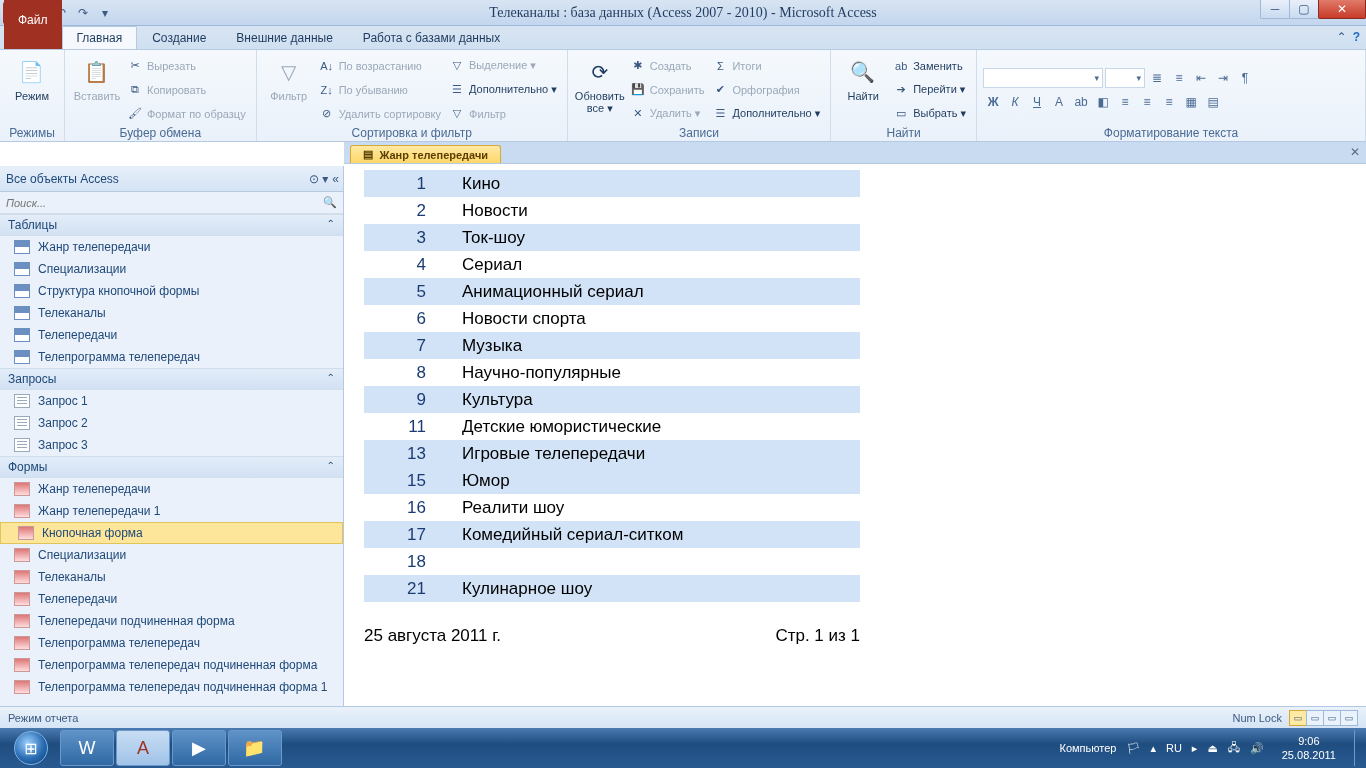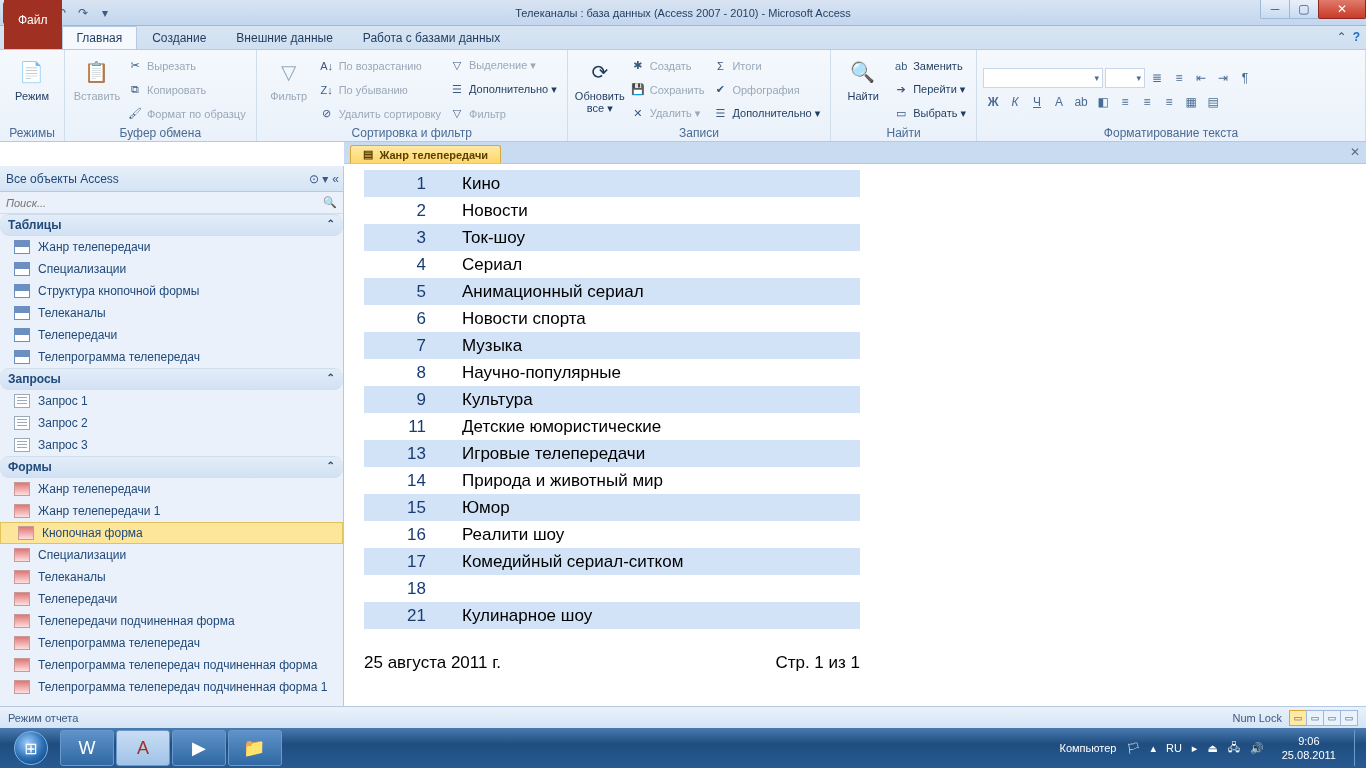--- a/index.html
+++ b/index.html
@@ -3,21 +3,21 @@
 <meta charset="utf-8">
 <style>
 * { margin: 0; padding: 0; box-sizing: border-box; font-family: "Segoe UI", Tahoma, sans-serif; }
 body { width: 1366px; height: 768px; overflow: hidden; background: #fff; font-size: 12px; }
 
 
 .titlebar { height: 26px; background: linear-gradient(#d8e4f2, #c3d6ee); display: flex; align-items: center; position: relative; border-bottom: 1px solid #9db8d9; }
 .titlebar .appicon { width: 22px; height: 22px; margin: 0 3px; background: #a03022; color: #fff; display: flex; align-items: center; justify-content: center; font-weight: bold; border-radius: 2px; font-size: 13px; font-style: italic; }
 .qat { display: flex; gap: 4px; margin-left: 2px; }
 .qat span { width: 18px; height: 18px; display: flex; align-items: center; justify-content: center; color: #3b5a82; cursor: pointer; }
-.title-text { position: absolute; left: 50%; transform: translateX(-50%); color: #1f3b5e; font-size: 11px; }
+.title-text { position: absolute; left: 50%; transform: translateX(-50%); color: #1f3b5e; font-size: 14px; font-family: Liberation Serif, serif; }
 .winbtns { position: absolute; right: 0; top: 0; display: flex; }
 .winbtn { width: 30px; height: 19px; background: linear-gradient(#e9effa,#c9dbf0); border: 1px solid #9db8d9; border-top: none; border-radius: 0 0 2px 2px; margin-left: -1px; display: flex; align-items: center; justify-content: center; color: #3b5a82; cursor: pointer; }
 .winbtn.close { background: linear-gradient(#e07a6a,#c83a28); color: #fff; width: 48px; border-color:#8a2a1e; }
 
 
 .ribbon-tabs { height: 24px; background: linear-gradient(#d8e4f2,#cfe0f1); display: flex; align-items: flex-end; padding-left: 4px; border-bottom: 1px solid #b5c9e1; position: relative; }
 .file-tab { background: #a03022; color: #fff; padding: 22px 14px; border-radius: 2px 2px 0 0; font-size: 12px; cursor: pointer; }
 .rtab { padding: 4px 14px; color: #1f3b5e; cursor: pointer; border: 1px solid transparent; border-bottom: none; }
 .rtab.active { background: #f5f9fd; border-color: #b5c9e1; border-radius: 2px 2px 0 0; }
 .ribbon-mini { position: absolute; right: 6px; top: 4px; display: flex; gap: 6px; color: #3b5a82; }
@@ -40,21 +40,21 @@
 .fmt-sel::after { content: "▾"; position: absolute; right: 3px; font-size: 9px; color: #4a6b94; }
 
 
 .body { display: flex; height: calc(768px - 26px - 24px - 92px - 22px - 40px); }
 .nav { width: 344px; border-right: 1px solid #b5c9e1; background: #eaf1fa; display: flex; flex-direction: column; margin-top: 24px; }
 .nav-head { height: 26px; background: linear-gradient(#e7effa,#d5e4f5); border-bottom: 1px solid #b5c9e1; display: flex; align-items: center; padding: 0 6px; color: #204a7a; position: relative; }
 .nav-head .tools { position: absolute; right: 4px; display: flex; gap: 4px; color: #3b5a82; cursor: pointer; }
 .nav-search { display: flex; align-items: center; padding: 0 6px; height: 22px; border-bottom: 1px solid #d0ddeb; }
 .nav-search input { flex: 1; border: none; background: transparent; font-style: italic; color: #8898ab; font-size: 11px; outline: none; }
 .nav-search .sic { color: #3b5a82; cursor: pointer; font-size: 11px; }
-.nav-cat { background: linear-gradient(#e3edf9,#d2e1f3); padding: 3px 8px; color: #204a7a; font-weight: 700; border-top: 1px solid #d0ddeb; border-bottom: 1px solid #d0ddeb; position: relative; cursor: pointer; border-radius: 9px; }
+.nav-cat { background: linear-gradient(#e3edf9,#d2e1f3); padding: 3px 8px; color: #204a7a; font-weight: 400; border-top: 1px solid #d0ddeb; border-bottom: 1px solid #d0ddeb; position: relative; cursor: pointer; }
 .nav-cat .chev { position: absolute; right: 8px; font-size: 10px; }
 .nav-item { display: flex; align-items: center; gap: 8px; padding: 4px 8px 4px 14px; color: #204a7a; cursor: pointer; }
 .nav-item.sel { background: #fde69a; border: 1px solid #e0c35a; padding: 3px 7px 3px 17px; }
 .nav-item .oi { width: 16px; height: 14px; }
 .oi.table { background: linear-gradient(to bottom,#6b8fc0 50%, #fff 50%); border: 1px solid #6b8fc0; }
 .oi.query { background: #fff; border: 1px solid #9ab; position: relative; }
 .oi.query::after { content: ""; position: absolute; inset: 2px; background: repeating-linear-gradient(#9ab,#9ab 1px,#fff 1px,#fff 3px); }
 .oi.form { background: linear-gradient(#d77,#fdd); border: 1px solid #c99; }
 .nav-scroll { flex: 1; overflow-y: auto; }
 
@@ -433,24 +433,20 @@
             <div class="rpt-id">9</div>
             <div class="rpt-name">Культура</div>
           </div>
           <div class="rpt-row">
             <div class="rpt-id">11</div>
             <div class="rpt-name">Детские юмористические</div>
           </div>
           <div class="rpt-row alt">
             <div class="rpt-id">13</div>
             <div class="rpt-name">Игровые телепередачи</div>
-          </div>
-          <div class="rpt-row">
-            <div class="rpt-id">14</div>
-            <div class="rpt-name">Природа и животный мир</div>
           </div>
           <div class="rpt-row alt">
             <div class="rpt-id">15</div>
             <div class="rpt-name">Юмор</div>
           </div>
           <div class="rpt-row">
             <div class="rpt-id">16</div>
             <div class="rpt-name">Реалити шоу</div>
           </div>
           <div class="rpt-row alt">

